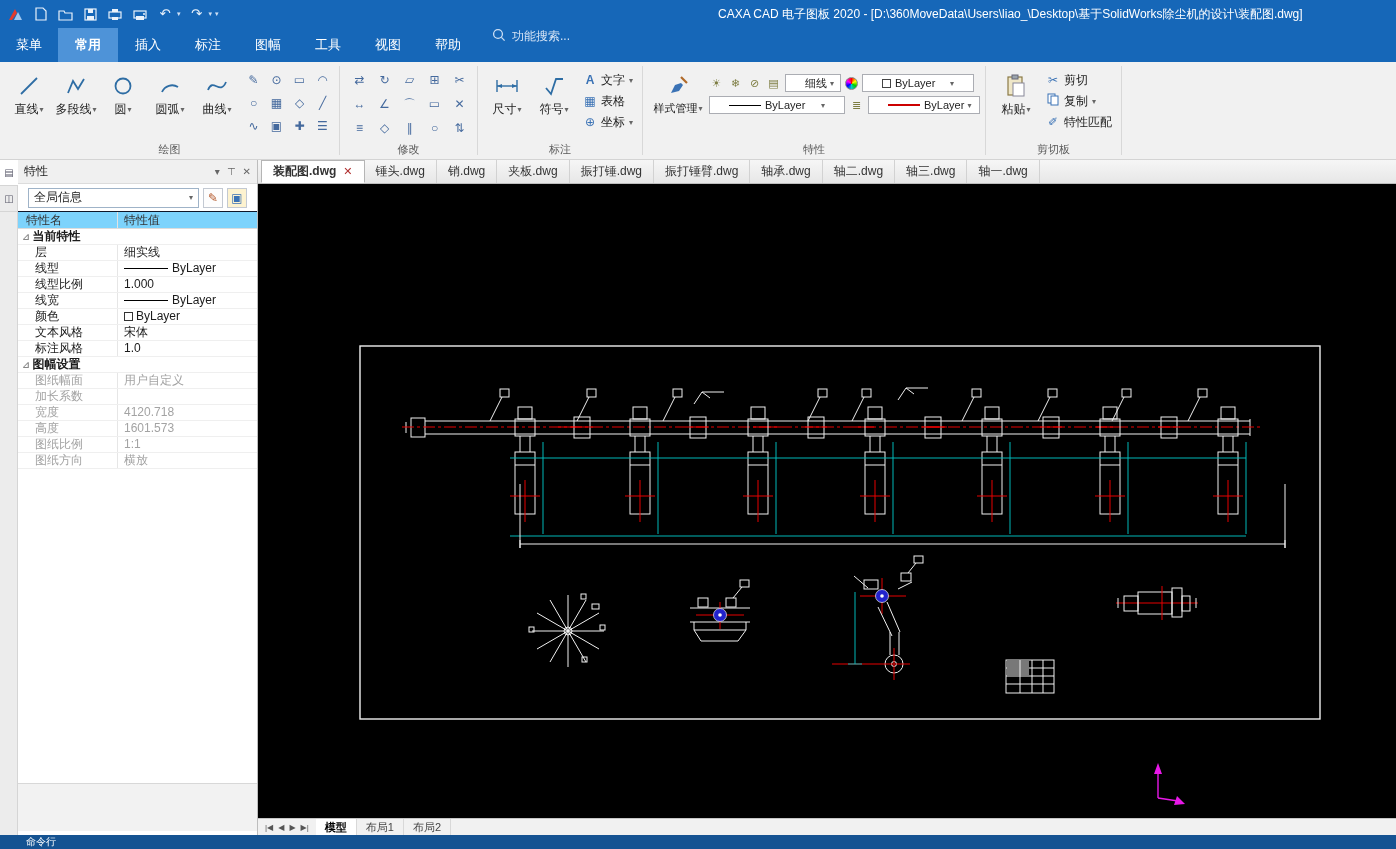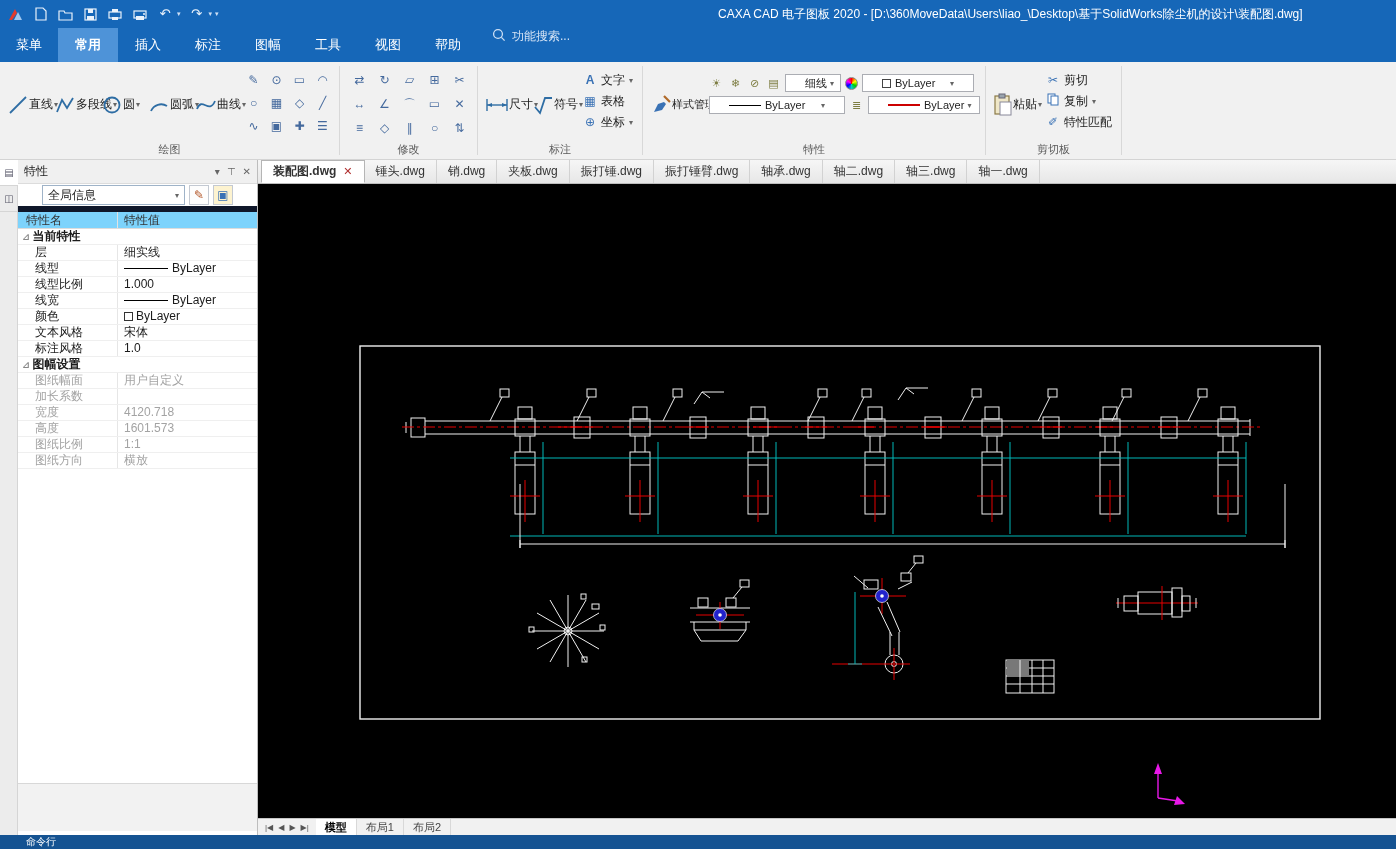--- a/index.html
+++ b/index.html
@@ -26,21 +26,21 @@
   .mtab{padding:0 17px;display:flex;align-items:center;font-size:13px;cursor:default}
   .mtab.active{background:var(--active-tab);font-weight:bold}
   .fsearch{margin-left:14px;display:flex;gap:6px;font-size:12px;color:#d6e4f5}
 
   
   .ribbon{position:absolute;top:62px;left:0;right:0;height:98px;background:var(--ribbon-bg);border-bottom:1px solid #d4d4d4;display:flex}
   .rgroup{display:flex;flex-direction:column}
   .rg-content{flex:1;display:flex;align-items:flex-start;padding:4px 5px 0 7px;gap:3px}
   .rg-label{height:17px;font-size:11px;color:var(--ribbon-label);text-align:center;line-height:14px}
   .rdivider{width:1px;background:#d8d8d8;margin:4px 0}
-  .bigbtn{width:44px;height:72px;display:flex;align-items:center;padding-top:5px;border-radius:2px}
+  .bigbtn{width:44px;height:72px;display:flex;flex-direction:column;align-items:center;padding-top:5px;border-radius:2px}
   .bicon{height:30px;display:flex;align-items:center;justify-content:center}
   .blabel{font-size:12px;color:#222;display:flex;align-items:center;gap:1px;white-space:nowrap}
   .carat{font-size:8px;color:#666}
   .minigrid{display:grid;margin-top:2px}
   .mg-draw{grid-template-columns:repeat(4,23px);grid-auto-rows:23px}
   .mg-mod{grid-template-columns:repeat(5,25px);grid-auto-rows:24px}
   .mgi{display:flex;align-items:center;justify-content:center;font-size:12px;color:#44699d;cursor:default}
   .smallcol{display:flex;flex-direction:column;gap:1px;margin-top:4px}
   .smallitem{display:flex;align-items:center;gap:4px;height:20px;font-size:12px;color:#222;padding:0 4px;white-space:nowrap}
   .si-ic{width:14px;text-align:center;font-size:12px;color:var(--icon-blue)}
@@ -54,21 +54,21 @@
   .tinyic{width:15px;text-align:center;font-size:11px;color:#7d7d42}
   .colorwheel{width:13px;height:13px;border-radius:50%;background:conic-gradient(#f00,#ff0,#0c0,#0cc,#00f,#f0f,#f00);border:1px solid #888;flex:none}
 
   
   .side-strip{position:absolute;top:160px;left:0;width:18px;bottom:14px;background:#ececec;border-right:1px solid #d5d5d5}
   .side-tab{width:18px;height:26px;display:flex;align-items:center;justify-content:center;font-size:10px;color:#556;border-bottom:1px solid #d5d5d5}
   .side-tab.active{background:#fff}
   .left-panel{position:absolute;top:160px;left:18px;width:240px;bottom:14px;background:#fff;border-right:1px solid #bdbdbd}
   .lp-header{height:24px;background:#f0f0f0;border-bottom:1px solid #dcdcdc;display:flex;align-items:center;padding:0 6px;font-size:12px;color:#222}
   .lp-header .hic{margin-left:auto;display:flex;gap:7px;color:#666;font-size:10px}
-  .lp-combo-row{height:28px;display:flex;align-items:center;gap:4px;padding:0 24px;border-bottom:6px solid #0f172a}
+  .lp-combo-row{height:28px;display:flex;align-items:center;gap:4px;padding:0 10px;border-bottom:1px solid #0f172a}
   .scope-combo{flex:1;height:20px;border:1px solid #9fb3c8;display:flex;align-items:center;padding:0 5px;font-size:12px;color:#222;background:#fff}
   .scope-combo .carat{margin-left:auto}
   .ibtn{width:20px;height:20px;border:1px solid #c3c9d2;background:#fdfdfd;display:flex;align-items:center;justify-content:center;font-size:12px}
   .ptable-head{display:flex;height:17px;background:#7dd3fc;border-bottom:1px solid #dcdcdc;font-size:12px;color:#333}
   .ptable-head div{line-height:16px}
   .pcol1{width:100px;padding-left:8px;border-right:1px solid #e2e2e2}
   .pcol2{flex:1;padding-left:6px}
   .prow{display:flex;height:16px;line-height:15px;font-size:12px;color:#1b1b1b;border-bottom:1px solid #efefef}
   .prow .pname{width:100px;padding-left:17px;border-right:1px solid #e6e6e6;white-space:nowrap;overflow:hidden}
   .prow .pval{flex:1;padding-left:6px;display:flex;align-items:center;white-space:nowrap;overflow:hidden}

